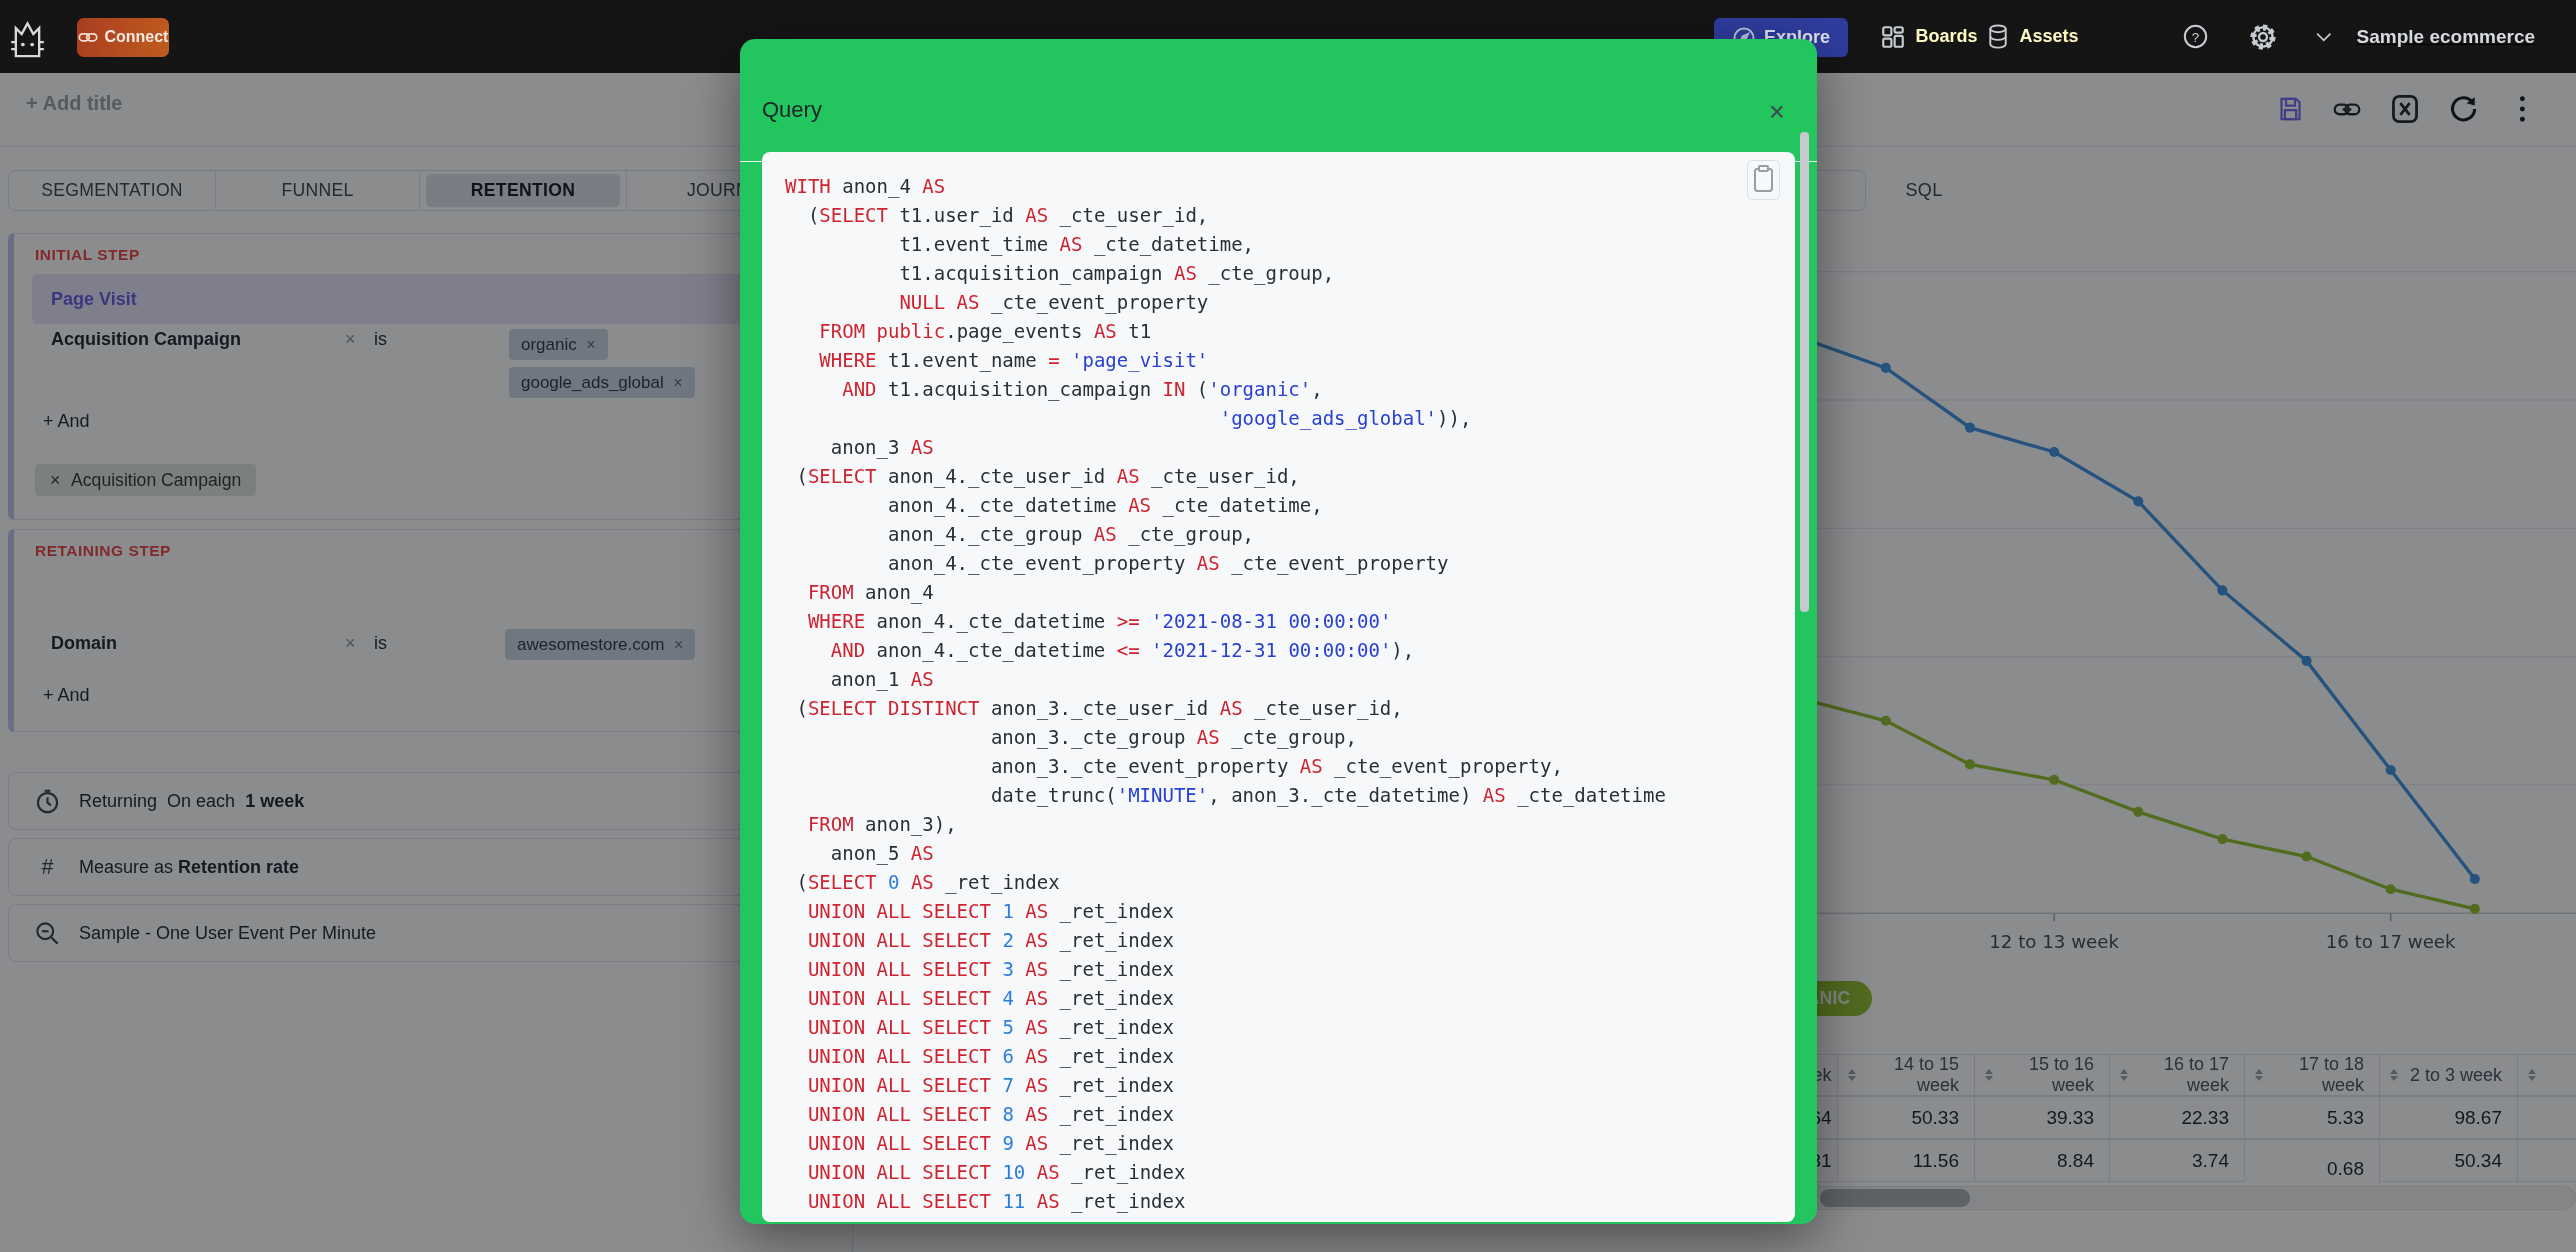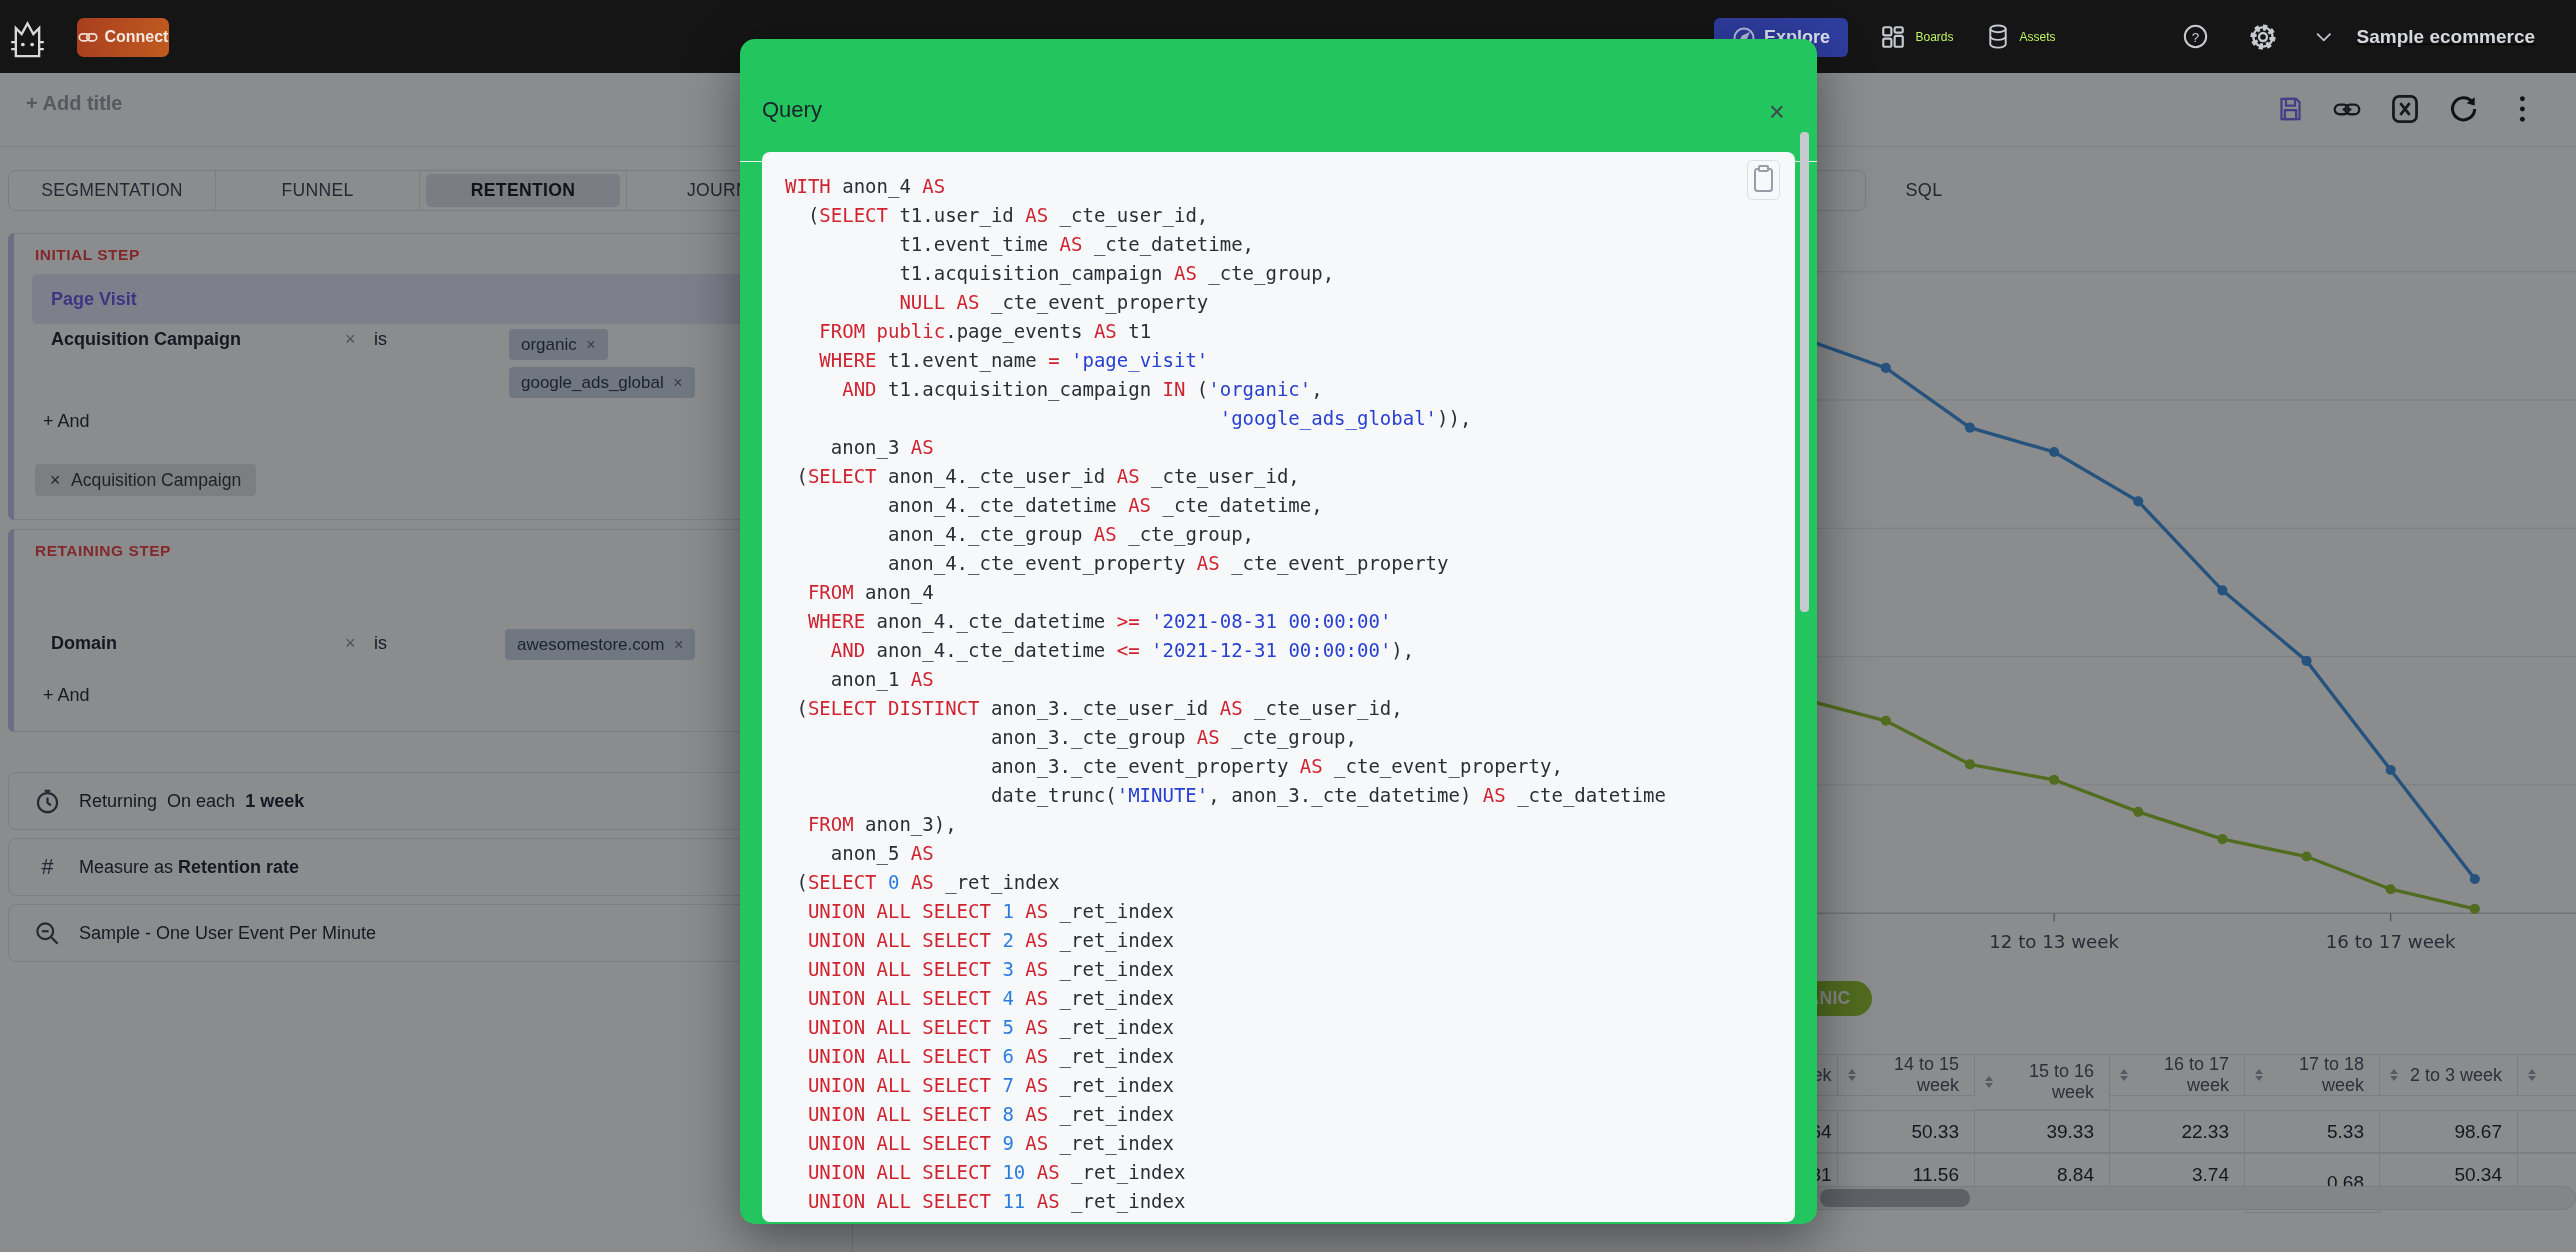--- a/index.html
+++ b/index.html
@@ -1,21 +1,21 @@
 <!DOCTYPE html>
 <html style="font-size:10.8px"><head>
 <meta charset="utf-8">
 <style>
   html,body{margin:0;padding:0;}
   body{width:2576px;height:1252px;position:relative;overflow:hidden;background:#ffffff;
        font-family:"Liberation Sans",sans-serif;}
   .abs{position:absolute;}
   
   #topbar{position:absolute;left:0;top:0;width:2576px;height:73px;background:#151515;z-index:2;}
-  .tb-label{color:#bef264;font-size:12px;font-weight:400;}
+  .tb-label{color:#fef9c3;font-size:18px;font-weight:700;}
   #connect-btn{position:absolute;left:77px;top:17.6px;width:92px;height:39px;border-radius:6.8px;
        background:linear-gradient(100deg,#a93e20,#c05b1e);display:flex;align-items:center;justify-content:center;gap:6.8px;}
   #connect-btn span{color:#f3e9e2;font-size:16px;font-weight:700;}
   #explore-btn{position:absolute;left:1714px;top:18px;width:134px;height:39px;border-radius:6px;
        background:#2f3d9e;display:flex;align-items:center;justify-content:center;gap:8px;}
   #explore-btn span{color:#dfe3f0;font-size:18px;font-weight:700;}
   .tb-item{position:absolute;top:0;height:73px;display:flex;align-items:center;gap:9.5px;}
   
   #page{position:absolute;inset:0;background:#fff;z-index:1;}
   #add-title{position:absolute;left:26px;top:92px;font-size:20px;font-weight:700;color:#9aa1ab;}
@@ -256,21 +256,21 @@
         <div class="tcell" style="width: 135px; height: 42px; padding-right: 5.4px;">
           <span class="hlabel">ek</span>
         </div>
         <div class="tcell" style="width: 137px; height: 42px;">
           <span class="sort">
             <i class="up"></i>
             <i class="dn"></i>
           </span>
           <span class="hlabel">14 to 15 week</span>
         </div>
-        <div class="tcell" style="width: 135px; height: 56px; gap: 25px;">
+        <div class="tcell" style="width: 135px; height: 42px; gap: 25px;">
           <span class="sort">
             <i class="up"></i>
             <i class="dn"></i>
           </span>
           <span class="hlabel">15 to 16 week</span>
         </div>
         <div class="tcell" style="width: 135px; height: 42px;">
           <span class="sort">
             <i class="up"></i>
             <i class="dn"></i>

